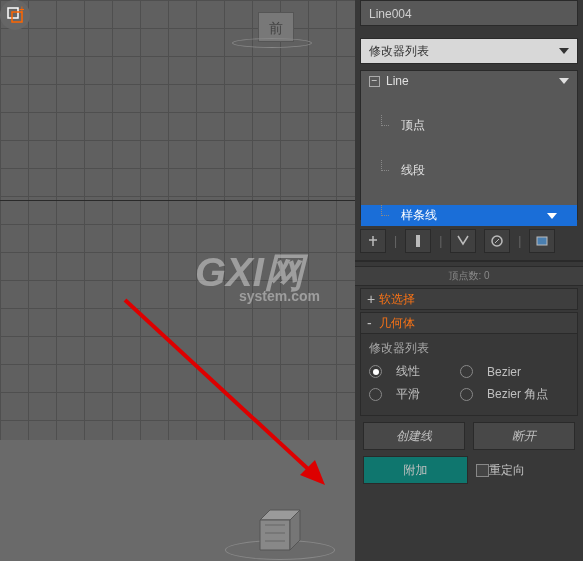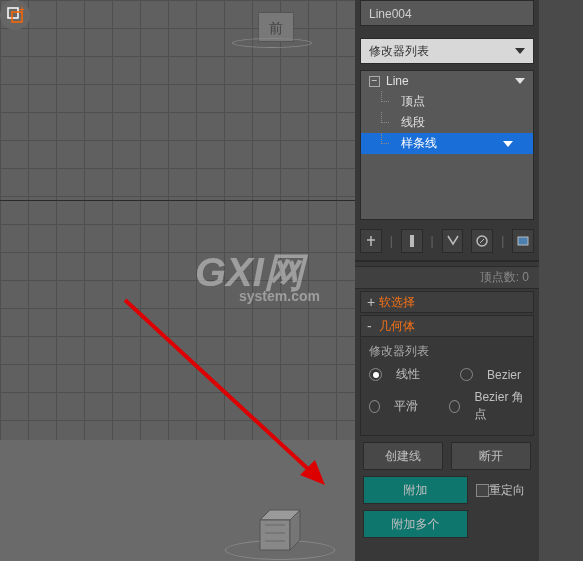--- a/index.html
+++ b/index.html
@@ -108,21 +108,21 @@
       left: 115px;
       top: 290px;
       width: 220px;
       height: 200px;
       pointer-events: none;
     }
     .panel {
       position: absolute;
       left: 355px;
       top: 0;
-      width: 184px;
+      width: 228px;
       height: 561px;
       background: #383838;
     }
     .name-input {
       margin: 0 5px 5px 5px;
       height: 26px;
       background: #585858;
       border: 1px solid #2a2a2a;
       color: #d0d0d0;
       padding: 4px 8px;
@@ -171,20 +171,21 @@
       border: 1px solid #aaa;
       display: flex;
       align-items: center;
       justify-content: center;
       font-size: 10px;
       line-height: 8px;
     }
     .stack-item {
       padding: 2px 8px 2px 40px;
       position: relative;
+      margin-top: 24px;
     }
     .stack-tree-line {
       position: absolute;
       left: 20px;
       top: 0;
       bottom: 50%;
       width: 8px;
       border-left: 1px dotted #888;
       border-bottom: 1px dotted #888;
     }
@@ -220,23 +221,23 @@
     }
     .tb-divider {
       color: #666;
     }
     .separator {
       height: 2px;
       background: #2a2a2a;
       margin: 4px 0;
     }
     .status-bar {
-      text-align: right;
+      text-align: center;
       color: #888;
-      font-size: 12px;
+      font-size: 10px;
       padding: 2px 10px;
       background: #404040;
       border-top: 1px solid #2a2a2a;
       border-bottom: 1px solid #2a2a2a;
     }
     .rollout {
       margin: 2px 5px;
       background: #383838;
     }
     .rollout-header {
@@ -295,20 +296,21 @@
     }
     .btn {
       flex: 1;
       height: 28px;
       background: #484848;
       border: 1px solid #2a2a2a;
       color: #c0c0c0;
       display: flex;
       align-items: center;
       justify-content: center;
+      font-style: italic;
     }
     .check-row {
       display: flex;
       align-items: center;
       flex: 1;
     }
     .checkbox {
       width: 13px;
       height: 13px;
       border: 1px solid #888;
@@ -473,17 +475,13 @@
   </div>
 
   <div class="btn-row">
     <div class="half-btn highlighted">附加</div>
     <div class="check-row">
       <span class="checkbox"></span>
       <span>重定向</span>
     </div>
   </div>
 
-  <div class="btn-row">
-    <div class="half-btn">附加多个</div>
-    <div style="flex:1"></div>
-  </div>
 </div>
 
 </body></html>

